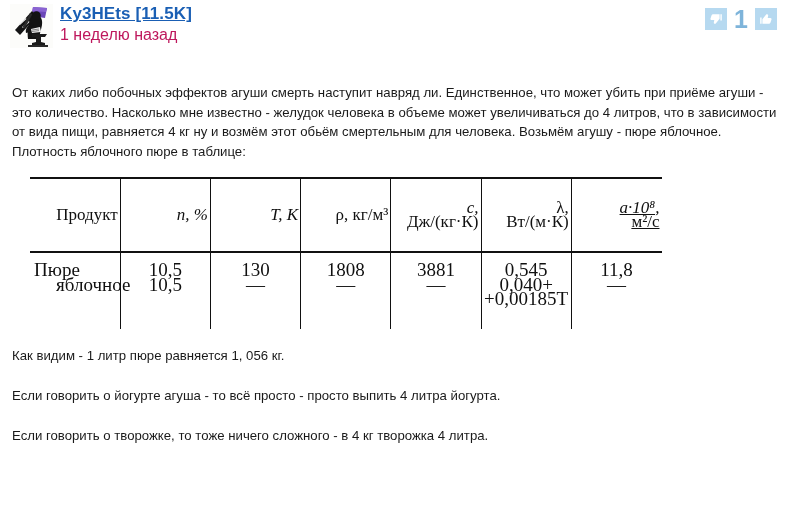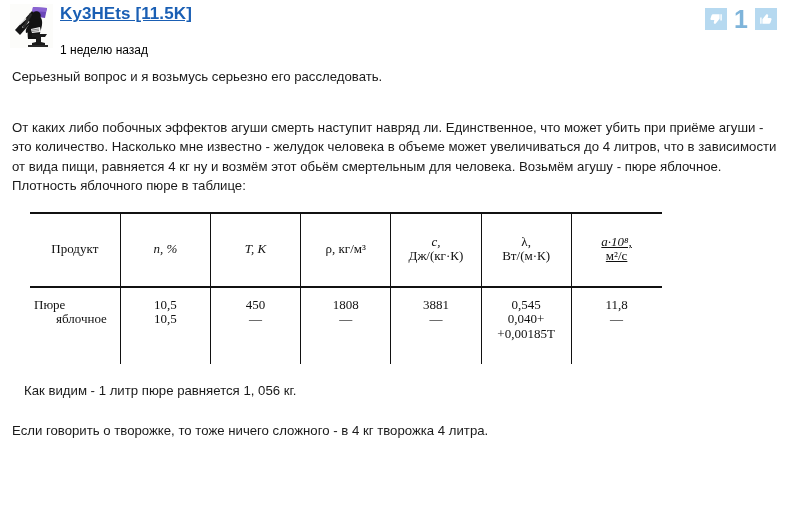--- a/index.html
+++ b/index.html
@@ -43,24 +43,24 @@
     display: inline-block;
     font-size: 17px;
     font-weight: bold;
     color: #1a5fb4;
     text-decoration: underline;
     letter-spacing: 0.1px;
     line-height: 16px;
     cursor: pointer;
   }
   .post-time {
-    font-size: 12px;
-    color: #000000;
+    font-size: 16px;
+    color: #be185d;
     line-height: 16px;
-    margin-top: 19px;
+    margin-top: 4px;
   }
 
   
   .rating {
     position: absolute;
     right: 10px;
     top: 8px;
     display: flex;
     align-items: center;
     gap: 7px;
@@ -92,21 +92,21 @@
     padding: 0 12px 0 12px;
   }
   .para {
     font-size: 13.2px;
     line-height: 19.5px;
     color: #1a1a1a;
     margin: 0;
   }
   .p-intro   { margin-top: 15px; }
   .p-main    { margin-top: 31px; width: 772px; }
-  .p-after1  { margin-top: 14px; margin-left: 12px; }
+  .p-after1  { margin-top: 14px; }
   .p-after2  { margin-top: 16px; width: 770px; }
   .p-after3  { margin-top: 20px; }
   .p-after4  { margin-top: 21px; }
 
   
   .table-wrap {
     margin: 16px 0 0 0;
     padding: 0;
     position: relative;
     width: 660px;
@@ -123,33 +123,33 @@
   }
   .sci-table .rule-top td {
     border-top: 2.5px solid #111;
     height: 0;
     padding: 0;
     font-size: 0;
     line-height: 0;
   }
   .sci-table th {
     font-weight: normal;
-    font-size: 13px;
-    text-align: center;
+    font-size: 17px;
+    text-align: right;
     vertical-align: middle;
     padding: 8px 2px 9px 2px;
     border-bottom: 2.2px solid #111;
     border-right: 1.6px solid #111;
     line-height: 14px;
     height: 55px;
   }
   .sci-table th.last,
   .sci-table td.last { border-right: 0; }
   .sci-table td {
-    font-size: 13px;
+    font-size: 19px;
     text-align: center;
     vertical-align: top;
     padding: 10px 2px 0 2px;
     border-right: 1.6px solid #111;
     line-height: 14.5px;
     height: 66px;
   }
   .sci-table td.prod {
     text-align: left;
     padding-left: 4px;
@@ -227,21 +227,20 @@
       <svg width="14" height="14" viewBox="0 0 14 14">
         <path d="M1.2 5.6h1.4v6.2H1.2z" fill="#ffffff"></path>
         <path d="M3.4 11.8h6.5c.8 0 1.3-.4 1.5-1l1.1-3.2c.3-.8-.2-1.6-1.1-1.6H8.7l.5-2.4c.1-.7-.3-1.3-1-1.4-.4-.1-.8.1-1 .4L3.4 7.2z" fill="#ffffff"></path>
       </svg>
     </div>
   </div>
 </div>
 
 <div class="post-body">
 
-  <p class="para p-intro">Серьезный вопрос и я возьмусь серьезно его расследовать.</p>
 
   <p class="para p-main">От каких либо побочных эффектов агуши смерть наступит навряд ли. Единственное, что может убить при приёме агуши - это количество. Насколько мне известно - желудок человека в объеме может увеличиваться до 4 литров, что в зависимости от вида пищи, равняется 4 кг ну и возмём этот обьём смертельным для человека. Возьмём агушу - пюре яблочное. Плотность яблочного пюре в таблице:</p>
 
   <div class="table-wrap">
     <table class="sci-table">
       <tbody>
           <tr class="rule-top">
         <td colspan="7"></td>
       </tr>
       <tr>
@@ -273,21 +272,21 @@
       <tr>
         <td class="prod">
           <span class="prod-l1">Пюре</span>
           <span class="prod-l2">яблочное</span>
         </td>
         <td>
           <span class="cell-l">10,5</span>
           <span class="cell-l">10,5</span>
         </td>
         <td>
-          <span class="cell-l">450</span>
+          <span class="cell-l">130</span>
           <span class="dash">—</span>
         </td>
         <td>
           <span class="cell-l">1808</span>
           <span class="dash">—</span>
         </td>
         <td>
           <span class="cell-l">3881</span>
           <span class="dash">—</span>
         </td>
@@ -299,15 +298,16 @@
         <td class="last">
           <span class="cell-l">11,8</span>
           <span class="dash">—</span>
         </td>
       </tr>
     </tbody>
       </table>
   </div>
 
   <p class="para p-after1">Как видим - 1 литр пюре равняется 1, 056 кг.</p>
+  <p class="para p-after3">Если говорить о йогурте агуша - то всё просто - просто выпить 4 литра йогурта.</p>
   <p class="para p-after4">Если говорить о творожке, то тоже ничего сложного - в 4 кг творожка 4 литра.</p>
 
 </div>
 
 </body></html>

